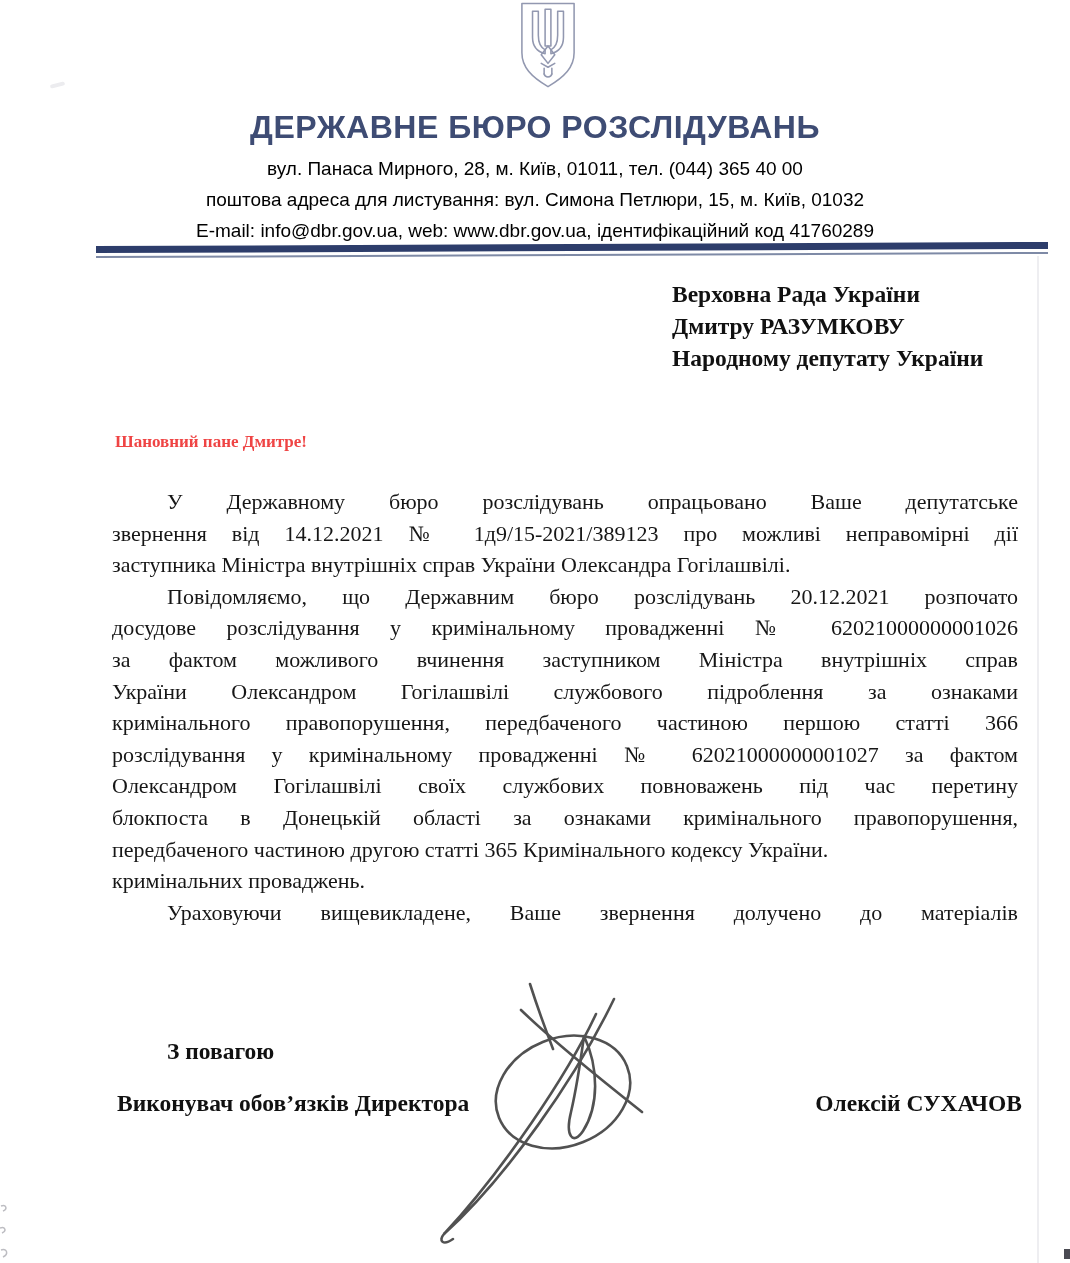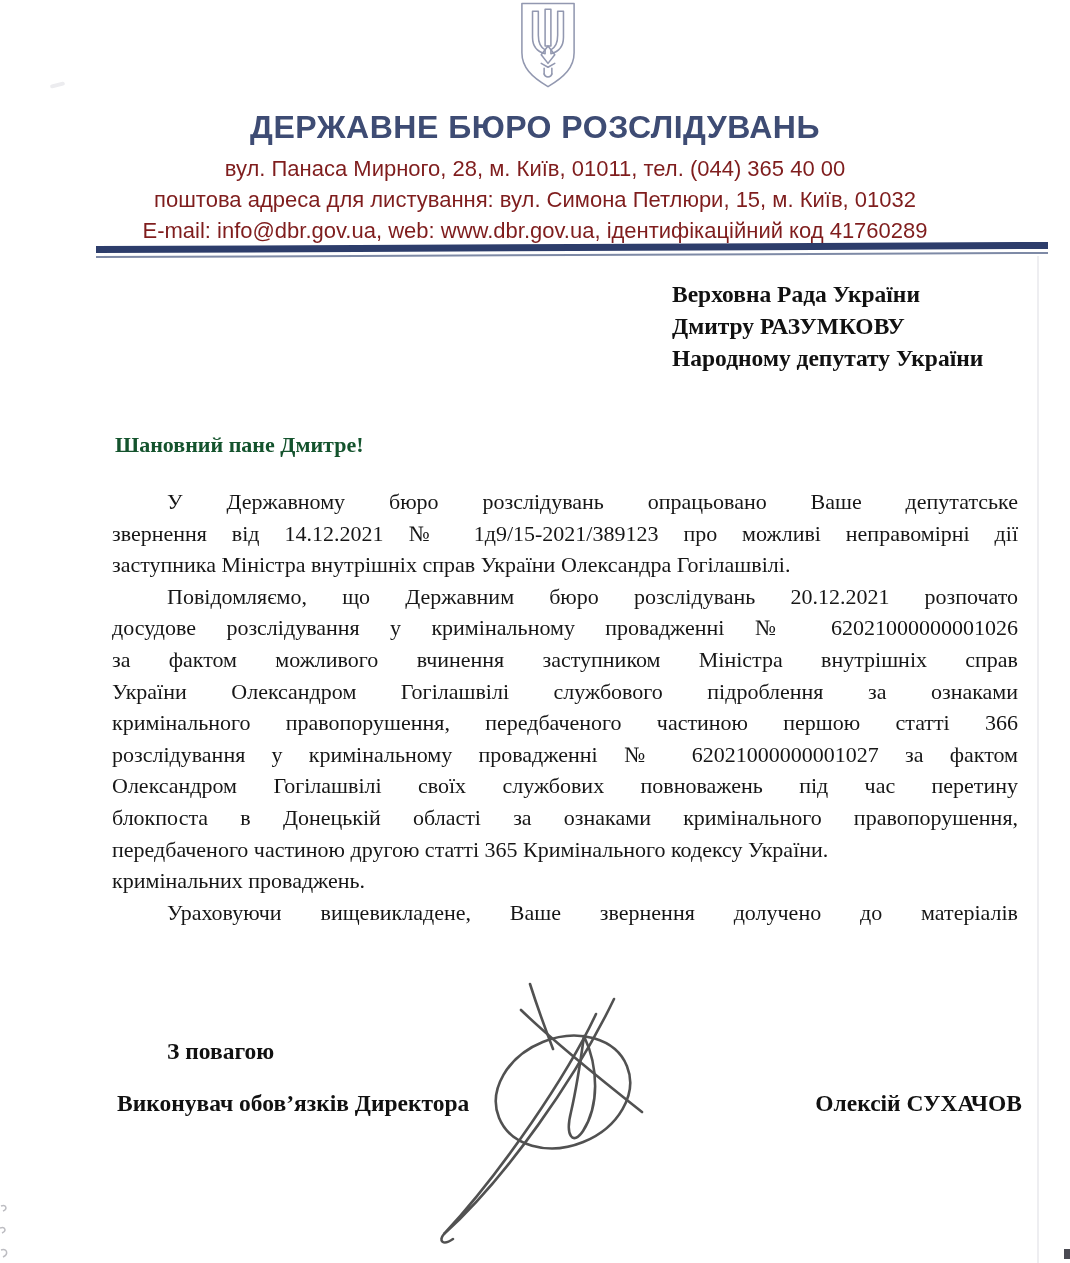--- a/index.html
+++ b/index.html
@@ -20,22 +20,22 @@
   }
   .emblem-wrap { margin-top:2px; transform:translateX(13px); }
   .emblem-wrap svg { display:inline-block; }
   .org-name {
     margin-top:15px;
     font-size:32px; font-weight:700; letter-spacing:0.5px;
     color:#3e4c74;
   }
   .contact-block { margin-top:7px; }
   .contact-line {
-    font-size:22px; line-height:31px;
-    color:#7f1d1d;
+    font-size:19px; line-height:31px;
+    color:#000000;
   }
 
   
   .rule {
     position:absolute; top:244px; left:96px; width:952px;
     transform:rotate(-0.25deg);
   }
   .rule .thick { height:7px; background:#2d3d6b; }
   .rule .gap   { height:3px; }
   .rule .thin  { height:2px; background:#7e8aa6; }
@@ -43,21 +43,21 @@
   
   .recipient {
     position:absolute; top:278px; left:625px;
     font-weight:bold; font-size:23.5px; line-height:32px;
     color:#111111; white-space:nowrap;margin-left:47px;
   }
 
   
   .salutation {
     position:absolute; top:432px; left:115px;
-    font-weight:bold; font-size:22px; color:#14532d;
+    font-weight:bold; font-size:17px; color:#ef4444;
   }
 
   
   .letter-body {
     position:absolute; top:486px; left:112px; width:906px;
     font-size:22px; line-height:31.6px; color:#161616;
   }
   .body-line { text-align:justify; text-align-last:justify; }
   .body-line.last { text-align-last:left; }
   .body-line.indent { text-indent:55px; }

